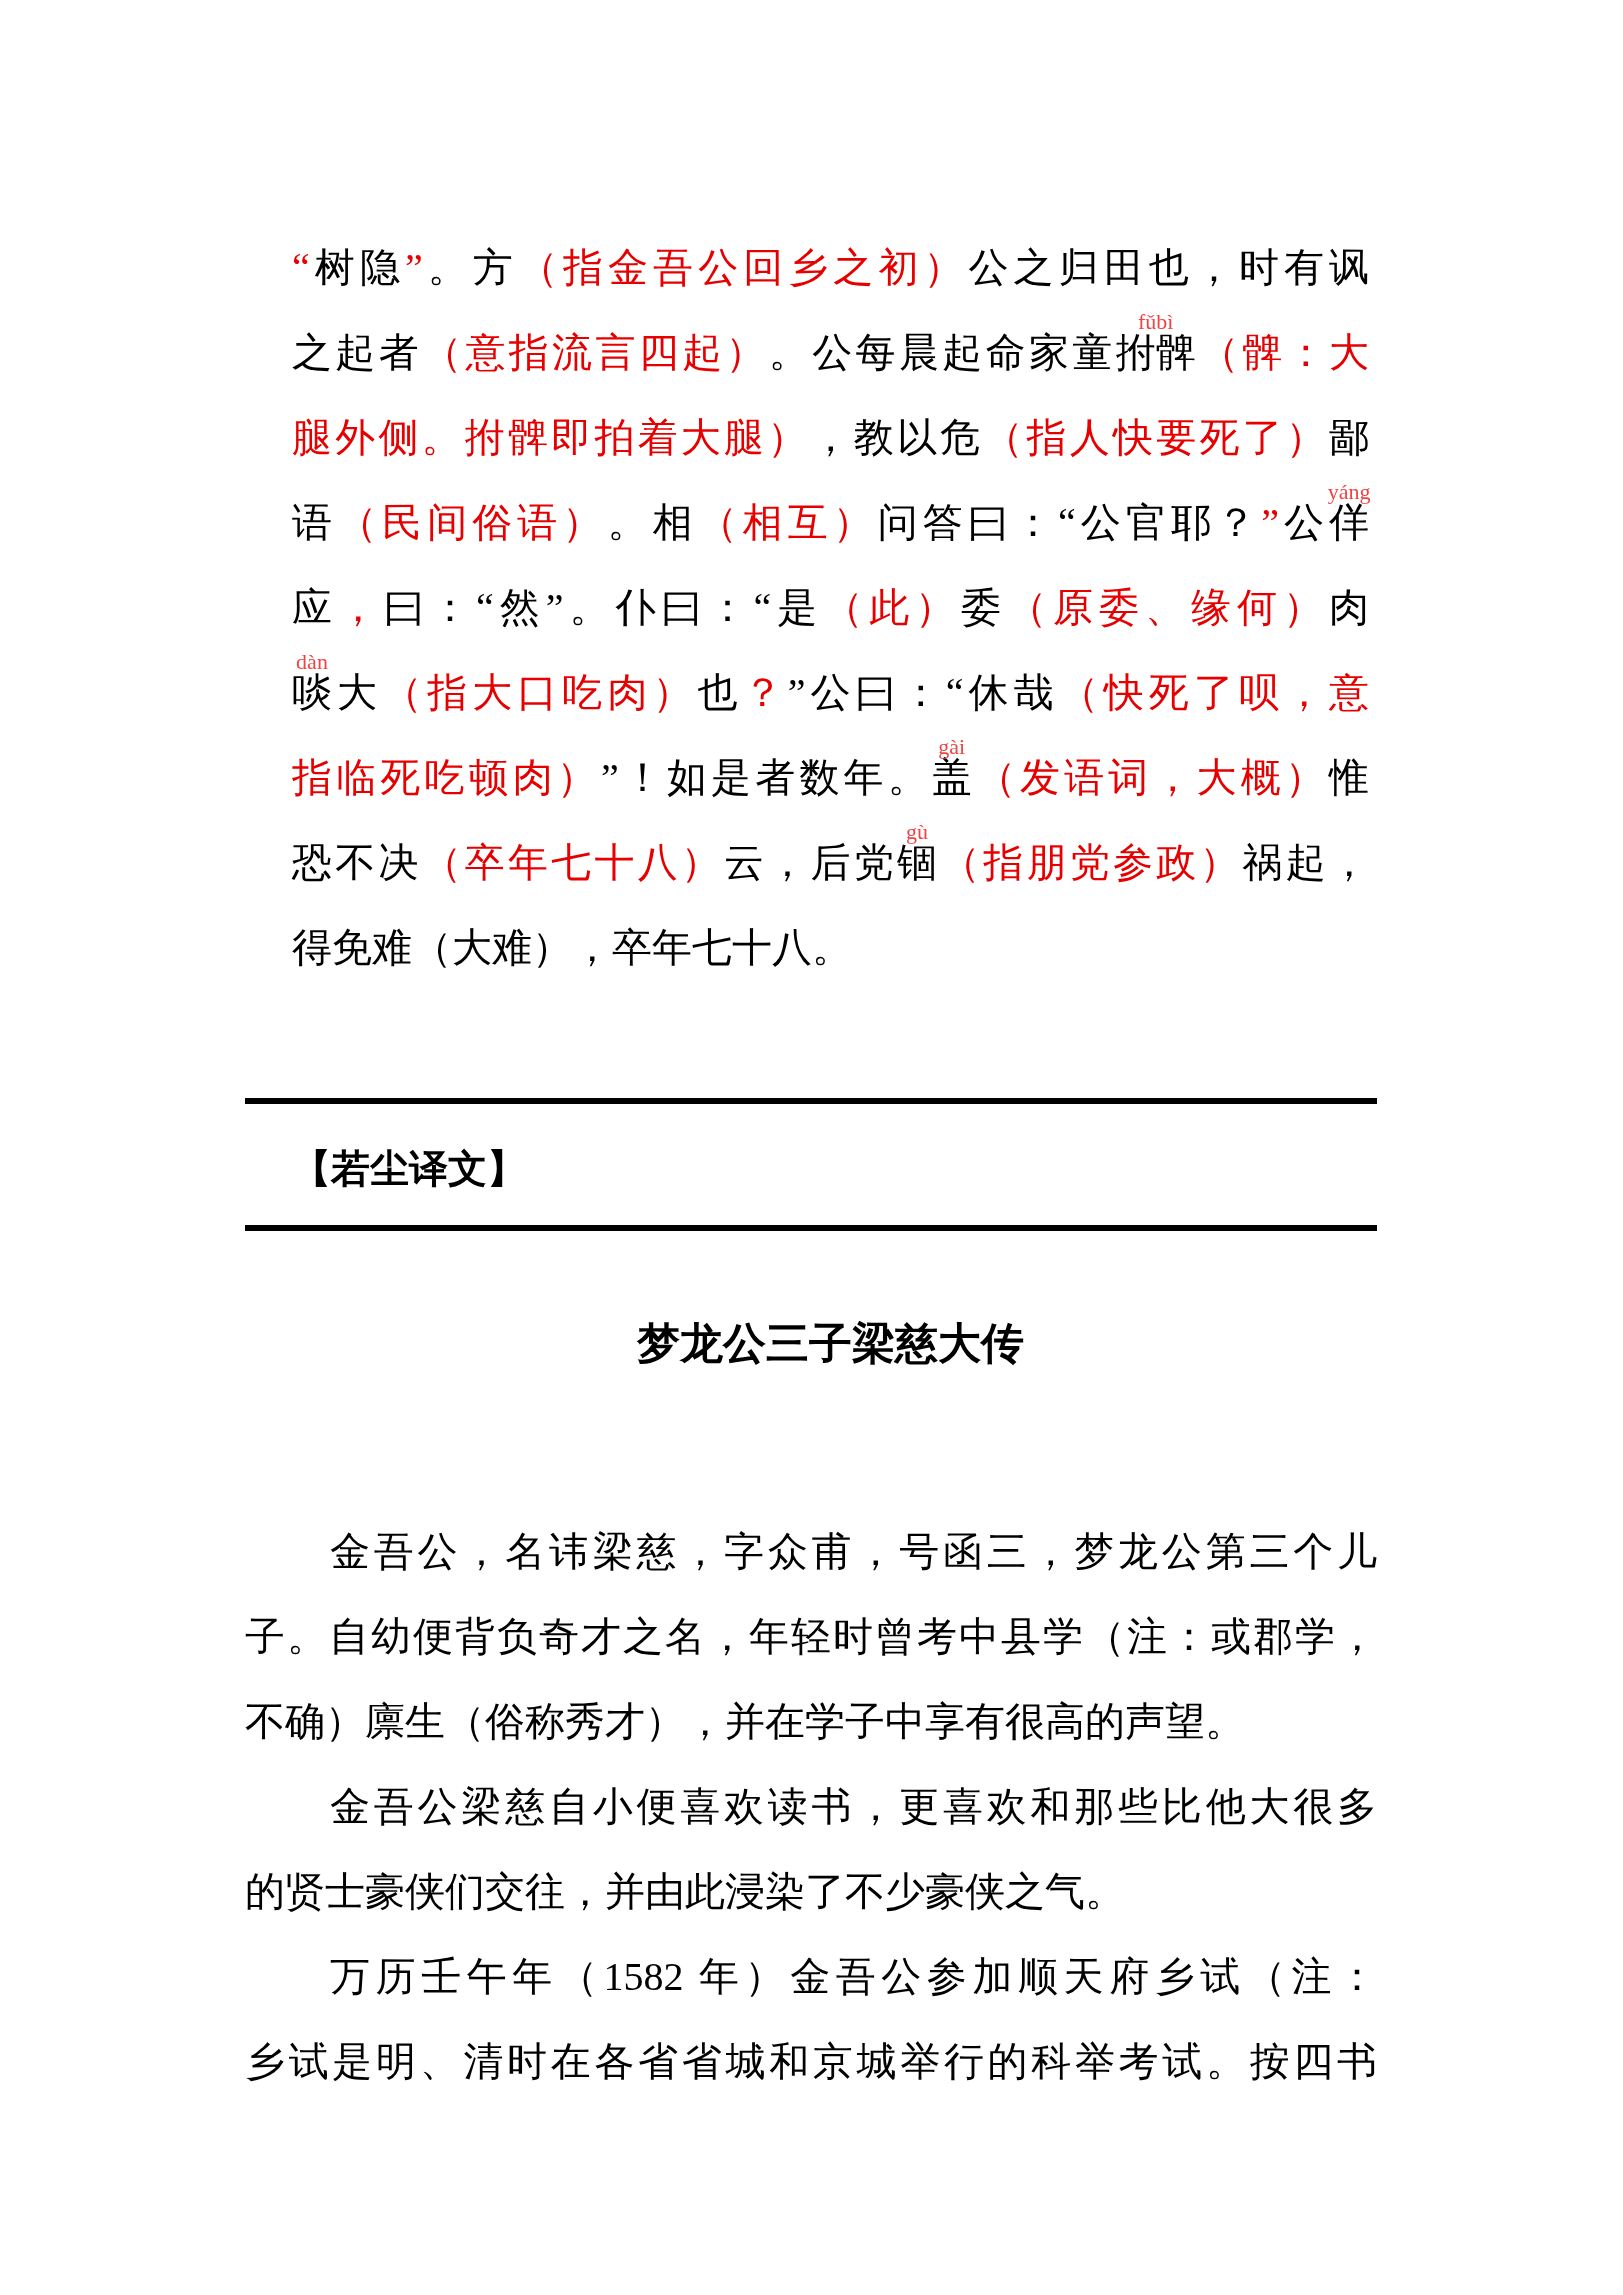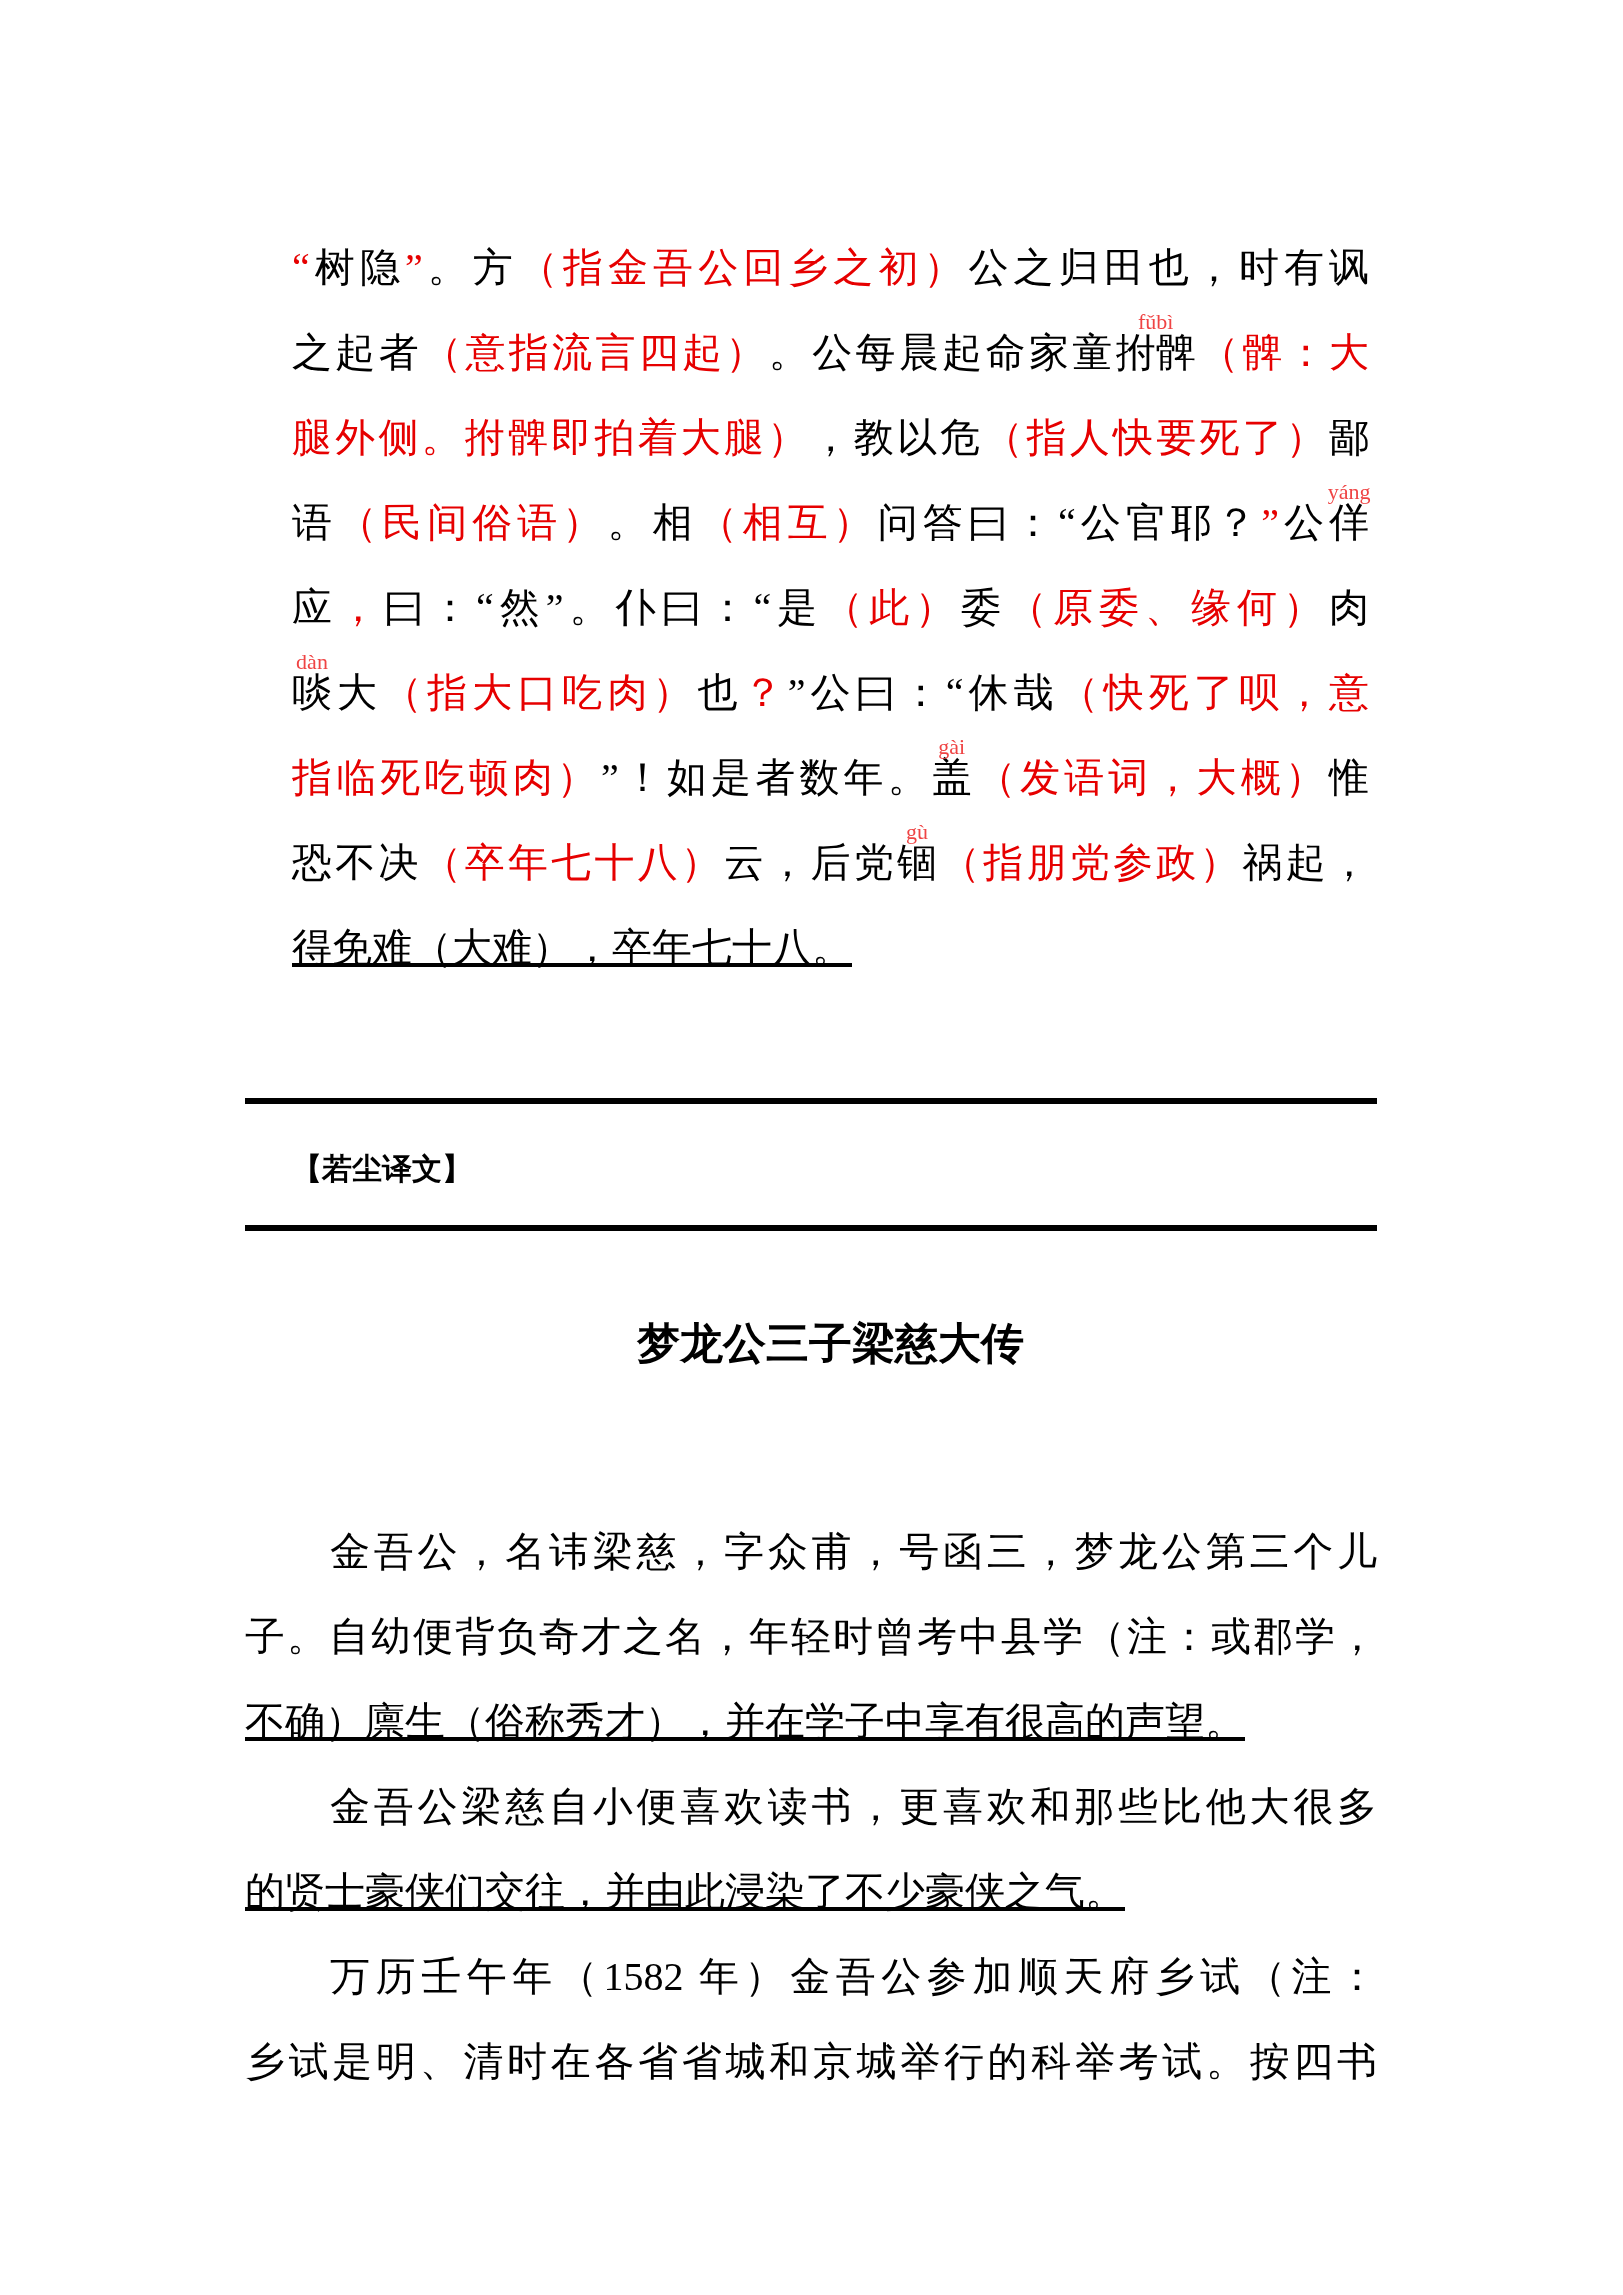--- a/index.html
+++ b/index.html
@@ -15,21 +15,21 @@
   }
   .block {
     position: absolute;
     font-size: 40px;
     line-height: 85px;
     color: #000000;
   }
   #classical-passage { left: 292px; top: 193px; width: 1077px; }
   #translation-body  { left: 245px; top: 1477px; width: 1132px; }
   .line { text-align: justify; text-align-last: justify; }
-  .line.natural { text-align-last: auto; text-decoration: underline; }
+  .line.natural { text-align-last: auto; }
   .line.indent { text-indent: 85px; }
   .red { color: var(--red, #e60000); }
   .rb { position: relative; display: inline-block; }
   .py {
     position: absolute;
     top: 0.8px;
     left: 50%;
     transform: translateX(-50%);
     font-size: 22px;
     line-height: 22px;
@@ -43,21 +43,21 @@
     width: 1132px;
     height: 5.7px;
     background: #000000;
   }
   #rule-top { top: 1066px; }
   #rule-bottom { top: 1193px; }
   #translator-label {
     position: absolute;
     left: 292px;
     top: 1094px;
-    font-size: 30px;
+    font-size: 39px;
     line-height: 85px;
     font-weight: bold;
   }
   #translation-title {
     position: absolute;
     left: 292px;
     top: 1269px;
     width: 1077px;
     text-align: center;
     font-size: 43px;

